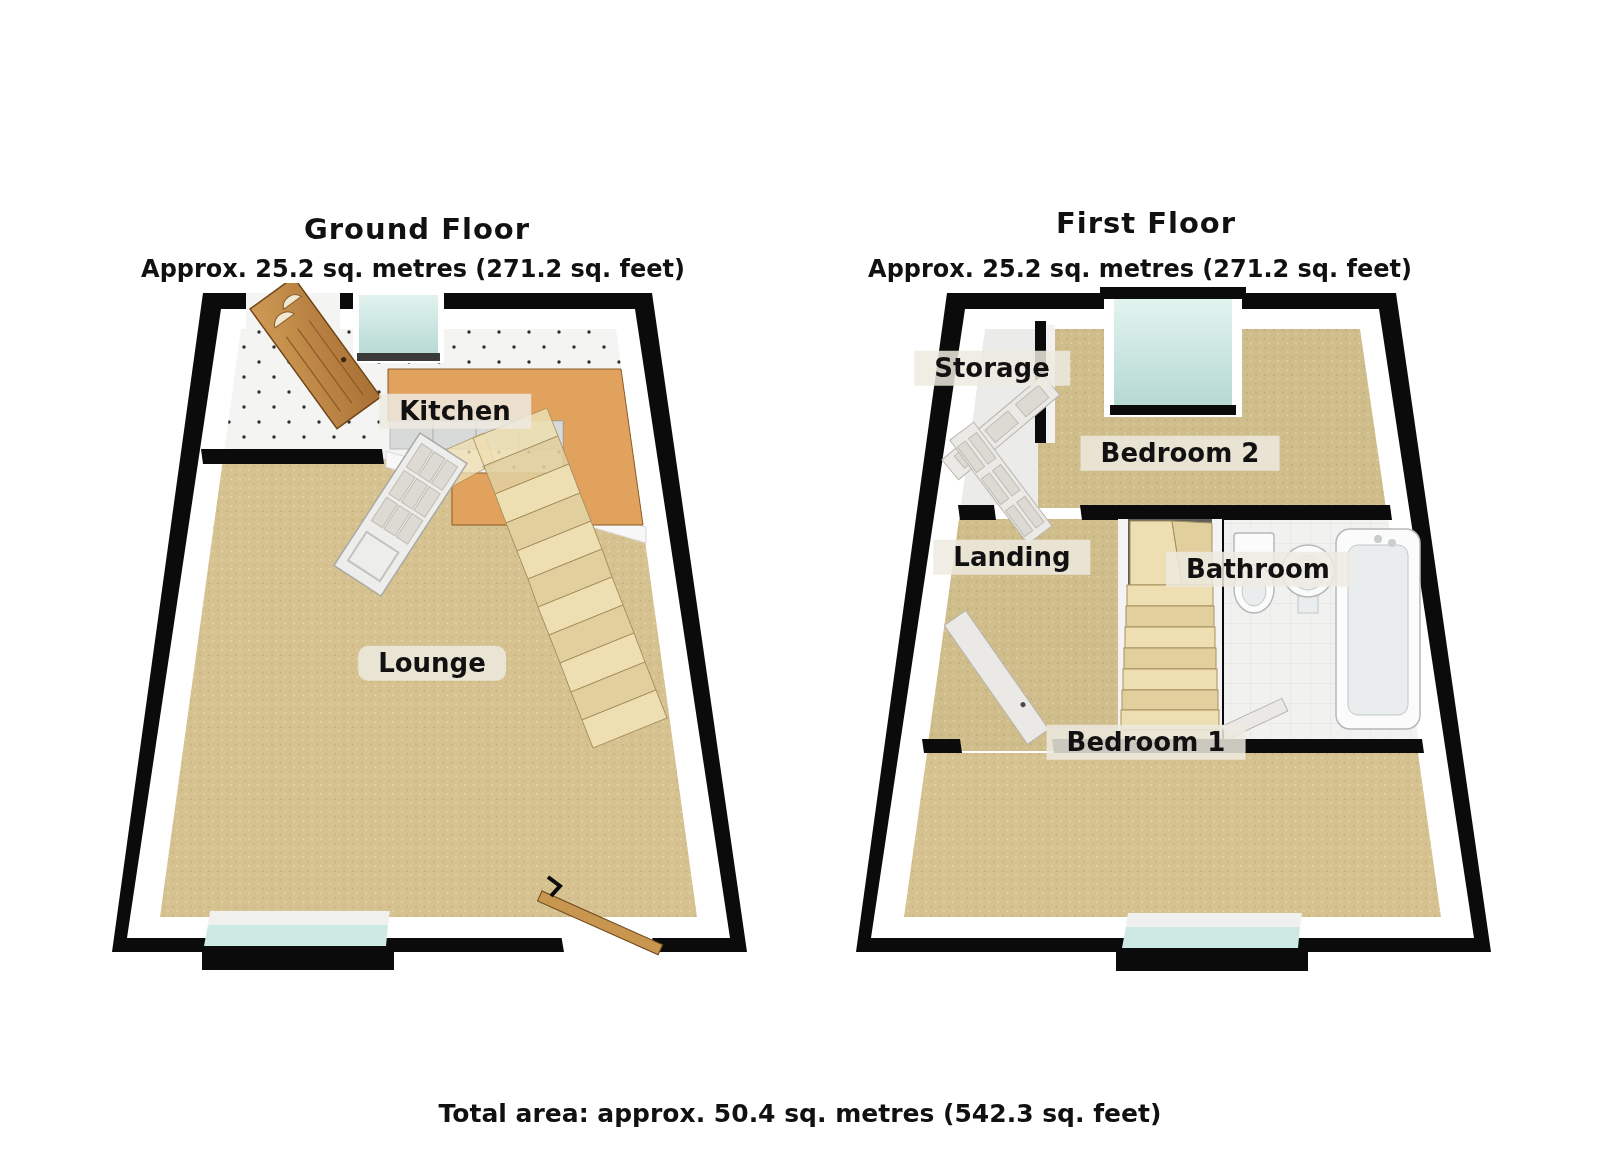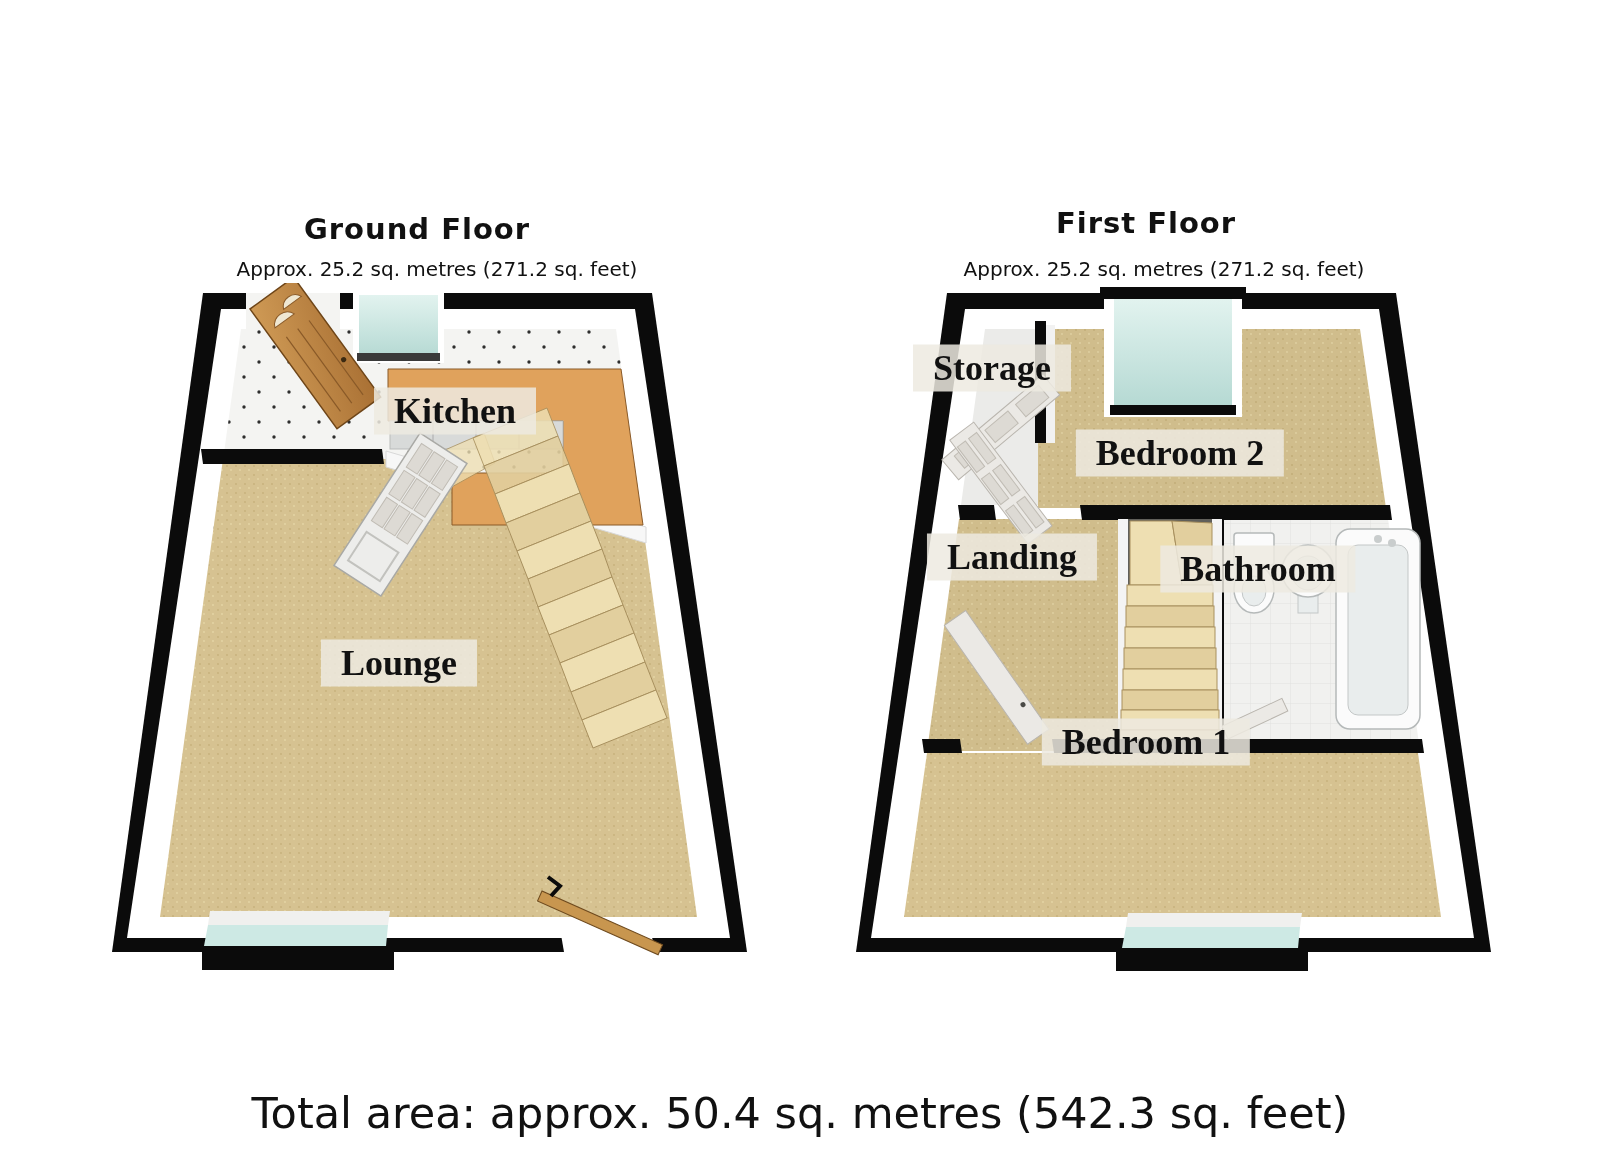--- a/index.html
+++ b/index.html
@@ -6,25 +6,25 @@
     --wall:#0b0b0b; --carpet:#d6c291; --tile:#f4f4f2; --wood:#e0a25c;
     --glass:#cde9e4; --stair:#eedfb2; --label_bg:#edeae0; --ink:#111111;
   }
   html,body{margin:0;padding:0;}
   body{
     width:1600px;height:1163px;background:#ffffff;position:relative;
     font-family:"DejaVu Sans","Liberation Sans",sans-serif;overflow:hidden;
   }
   .abs{position:absolute;transform:translate(-50%,-50%);white-space:nowrap;}
   .floor-title{font-size:29px;font-weight:700;color:var(--ink);letter-spacing:1px;}
-  .floor-sub{font-size:20px;font-weight:400;color:var(--ink);margin-left:24px;}
-  .total-area{font-size:43px;font-weight:400;color:var(--ink);}
+  .floor-sub{font-size:24px;font-weight:700;color:var(--ink);}
+  .total-area{font-size:25px;font-weight:700;color:var(--ink);}
   .room-label{
-    font-size:36px;font-weight:700;color:var(--ink);
-    background:rgba(237,234,224,0.85);padding:1px 20px;line-height:1.25;font-family:Liberation Serif, serif;
+    font-size:26px;font-weight:700;color:var(--ink);
+    background:rgba(237,234,224,0.85);padding:1px 20px;line-height:1.25;
   }
   svg.plan{position:absolute;}
   .wall{fill:var(--wall);}
   .innerwall{fill:#ffffff;}
   .carpet{fill:url(#carpetP);}
   .carpet2{fill:url(#carpetP2);}
   .tilef{fill:url(#tileP);}
   .bathf{fill:url(#bathP);}
   .wood{fill:var(--wood);stroke:#8a5a28;stroke-width:1;}
   .glass{fill:var(--glass);}
@@ -251,21 +251,21 @@
   </g>
 
   <g>
     <polygon points="298,630 472,630 470,644 296,644" fill="#f0f0ee"></polygon>
     <polygon class="glass" fill="url(#glassG)" points="296,644 470,644 468,665 292,665"></polygon>
     <rect x="286" y="665" width="192" height="23" class="wall"></rect>
   </g>
 </svg>
 
 <div class="abs room-label" style="left:427px;top:411px;margin-left:28px;">Kitchen</div>
-<div class="abs room-label" style="left:399px;top:663px;">Lounge</div>
+<div class="abs room-label" style="left:432px;top:663px;border-radius:10px;">Lounge</div>
 
 <div class="abs room-label" style="left:992px;top:368px;">Storage</div>
 <div class="abs room-label" style="left:1180px;top:421px;margin-top:32px;">Bedroom 2</div>
 <div class="abs room-label" style="left:1012px;top:557px;">Landing</div>
 <div class="abs room-label" style="left:1258px;top:557px;margin-top:12px;">Bathroom</div>
 <div class="abs room-label" style="left:1146px;top:742px;">Bedroom 1</div>
 
 <div class="abs total-area" style="left:800px;top:1113px;">Total area: approx. 50.4 sq. metres (542.3 sq. feet)</div>
 
 </body></html>

